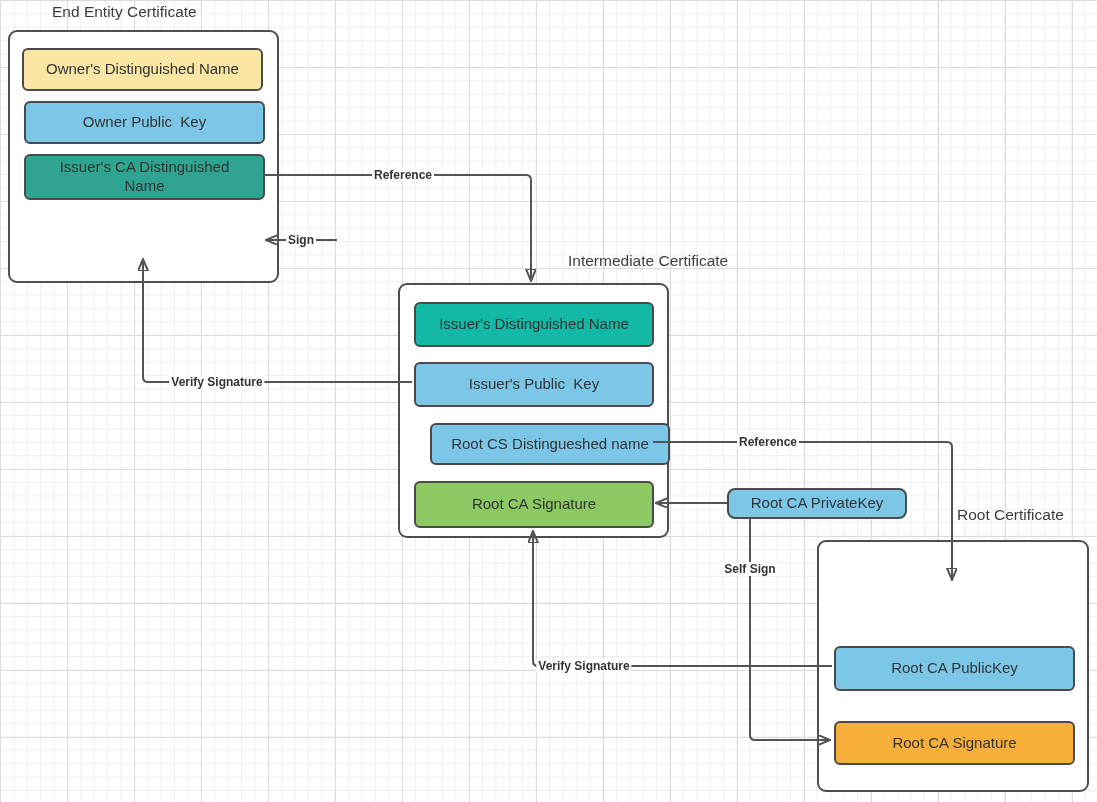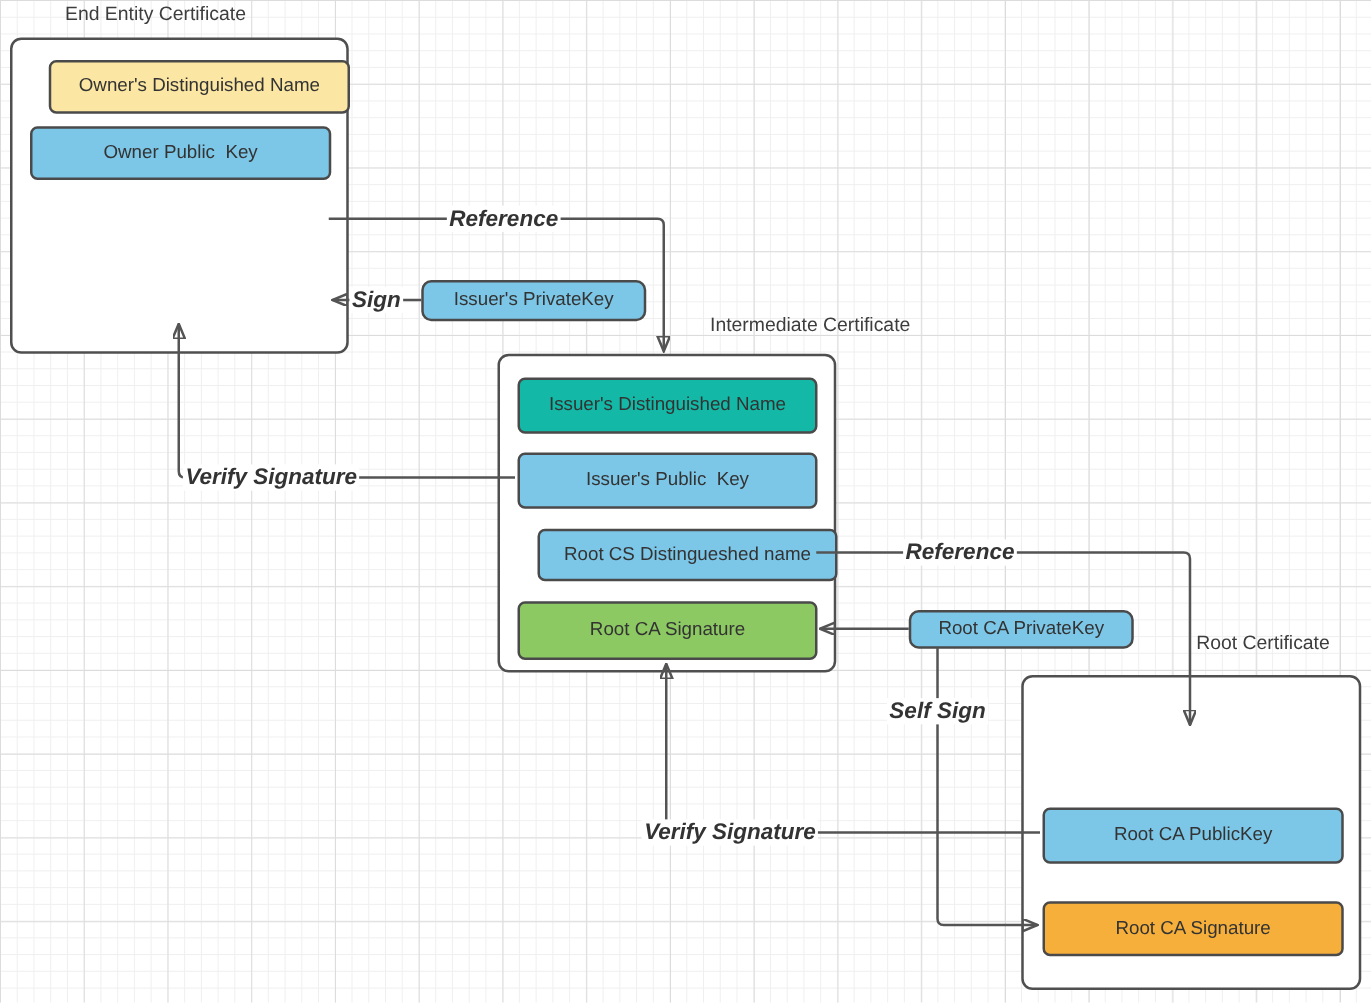--- a/index.html
+++ b/index.html
@@ -26,39 +26,43 @@
   }
   .keynode { border-radius:8px; }
   .title {
     position:absolute; font-size:15.5px; color:#3d3d3d;
     white-space:nowrap; z-index:2;
   }
   .connectors { position:absolute; left:0; top:0; z-index:3; pointer-events:none; }
   .connectors path { stroke:#545454; stroke-width:2; fill:none; }
   .clabel {
     position:absolute; transform:translate(-50%,-50%);
-    background:#ffffff; padding:0 2px; font-size:18px; font-weight:bold;
-    color:#333333; white-space:nowrap; z-index:4;font-style:italic;
+    background:#ffffff; padding:0 2px; font-size:12px; font-weight:bold;
+    color:#333333; white-space:nowrap; z-index:4;
   }
 </style>
 </head>
 <body>
 
 <div class="canvas">
 
   <div class="title" style="left:52px; top:3px;">End Entity Certificate</div>
   <div class="title" style="left:568px; top:252px;">Intermediate Certificate</div>
   <div class="title" style="left:957px; top:506px;">Root Certificate</div>
 
   <div class="container" style="left:8px; top:30px; width:271px; height:253px;">
-    <div class="node" style="left: 29px; top: 16px; width: 241px; height: 43px; background-color: rgb(251, 231, 163);">
+    <div class="node" style="left: 12px; top: 16px; width: 241px; height: 43px; background-color: rgb(251, 231, 163);">
       <span>Owner's Distinguished Name</span>
     </div>
     <div class="node" style="left: 14px; top: 69px; width: 241px; height: 43px; background-color: rgb(124, 199, 232);">
       <span>Owner Public  Key</span>
+    </div>
+    <div class="node" style="left: 14px; top: 122px; width: 241px; height: 46px; background-color: rgb(47, 165, 145);">
+      <span>Issuer's CA Distinguished
+Name</span>
     </div>
   </div>
 
   <div class="container" style="left:398px; top:283px; width:271px; height:255px;">
     <div class="node" style="left: 14px; top: 17px; width: 240px; height: 45px; background-color: #14b8a6;">
       <span>Issuer's Distinguished Name</span>
     </div>
     <div class="node" style="left: 14px; top: 77px; width: 240px; height: 45px; background-color: rgb(124, 199, 232);">
       <span>Issuer's Public  Key</span>
     </div>
@@ -72,23 +76,20 @@
 
   <div class="container" style="left:817px; top:540px; width:272px; height:252px;">
     <div class="node" style="left: 15px; top: 104px; width: 241px; height: 45px; background-color: rgb(124, 199, 232);">
       <span>Root CA PublicKey</span>
     </div>
     <div class="node" style="left: 15px; top: 179px; width: 241px; height: 44px; background-color: rgb(246, 175, 59);">
       <span>Root CA Signature</span>
     </div>
   </div>
 
-  <div class="node keynode" style="left: 337px; top: 224px; width: 180px; height: 33px; background-color: rgb(124, 199, 232);">
-    <span>Issuer's PrivateKey</span>
-  </div>
   <div class="node keynode" style="left: 727px; top: 488px; width: 180px; height: 31px; background-color: rgb(124, 199, 232);">
     <span>Root CA PrivateKey</span>
   </div>
 
   <svg class="connectors" width="1097" height="802" viewBox="0 0 1097 802">
     <defs>
       <marker id="arrow" markerUnits="userSpaceOnUse" markerWidth="13" markerHeight="11" refX="12" refY="5" orient="auto">
         <path d="M0,0 L12,5 L0,10 Z" fill="#545454" stroke="none"></path>
       </marker>
     </defs>

